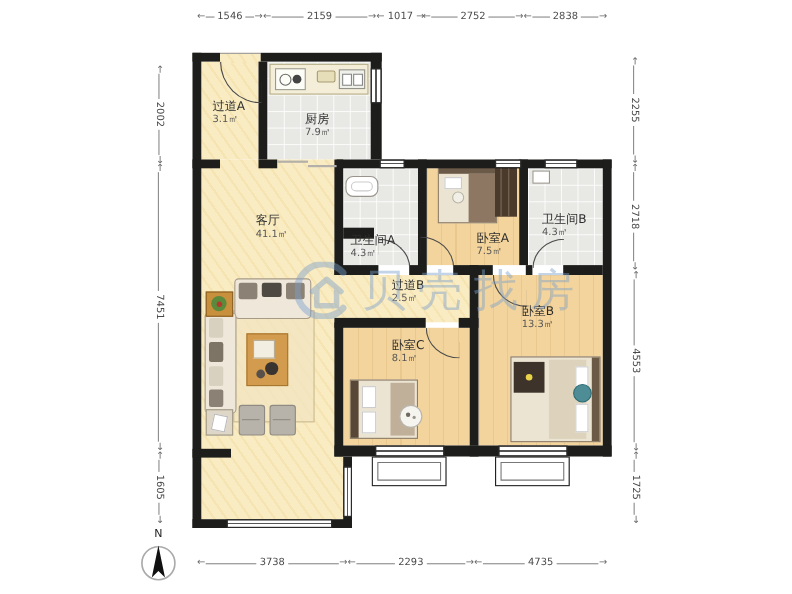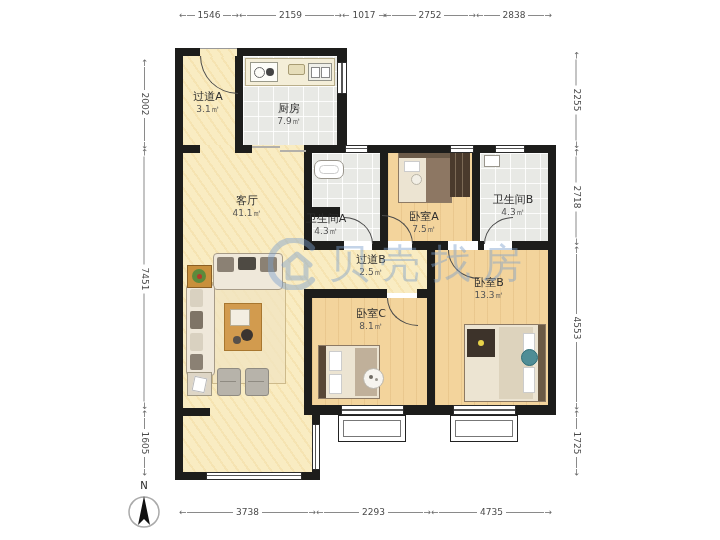--- a/index.html
+++ b/index.html
@@ -26,21 +26,21 @@
     box-shadow:inset 0 0 0 4px #fff,inset 0 0 0 5px #777;}
   
   .door{position:absolute;z-index:6;}
   .door.tr{border-top:1.5px solid #4a4a4a;border-right:1.5px solid #4a4a4a;border-top-right-radius:100% 100%;}
   .door.tl{border-top:1.5px solid #4a4a4a;border-left:1.5px solid #4a4a4a;border-top-left-radius:100% 100%;}
   .door.bl{border-bottom:1.5px solid #4a4a4a;border-left:1.5px solid #4a4a4a;border-bottom-left-radius:100% 100%;}
   .slide{position:absolute;z-index:6;background:#b3b0aa;}
   
   .furn{position:absolute;z-index:3;}
   
-  .rlabel{position:absolute;z-index:8;transform:translateX(-50%);text-align:center;line-height:1.25;}
+  .rlabel{position:absolute;z-index:8;transform:translateX(-50%);text-align:left;line-height:1.25;}
   .rname{font-size:11px;color:#2e2e2e;white-space:nowrap;}
   .rarea{font-size:9px;color:#555;white-space:nowrap;}
   
   .dim{position:absolute;display:flex;align-items:center;height:14px;z-index:2;
     font-size:9px;color:#4a4a4a;white-space:nowrap;}
   .dim .ln{flex:1;height:0;border-top:1px solid #8a8a8a;}
   .dim .ar{font-size:9px;color:#6a6a6a;line-height:1;}
   .dim .val{padding:0 3px;}
   .dim.v{transform:rotate(90deg);}
   
@@ -201,25 +201,25 @@
       <div class="rarea">3.1㎡</div>
   </div>
   <div class="rlabel" style="left:289px;top:102px;">
     <div class="rname">厨房</div>
       <div class="rarea">7.9㎡</div>
   </div>
   <div class="rlabel" style="left:247px;top:194px;">
     <div class="rname">客厅</div>
       <div class="rarea">41.1㎡</div>
   </div>
-  <div class="rlabel" style="left:326px;top:212px;">
+  <div class="rlabel" style="left:339px;top:212px;">
     <div class="rname">卫生间A</div>
       <div class="rarea">4.3㎡</div>
   </div>
-  <div class="rlabel" style="left:424px;top:210px;">
+  <div class="rlabel" style="left:448px;top:210px;">
     <div class="rname">卧室A</div>
       <div class="rarea">7.5㎡</div>
   </div>
   <div class="rlabel" style="left:513px;top:193px;">
     <div class="rname">卫生间B</div>
       <div class="rarea">4.3㎡</div>
   </div>
   <div class="rlabel" style="left:371px;top:253px;">
     <div class="rname">过道B</div>
       <div class="rarea">2.5㎡</div>

